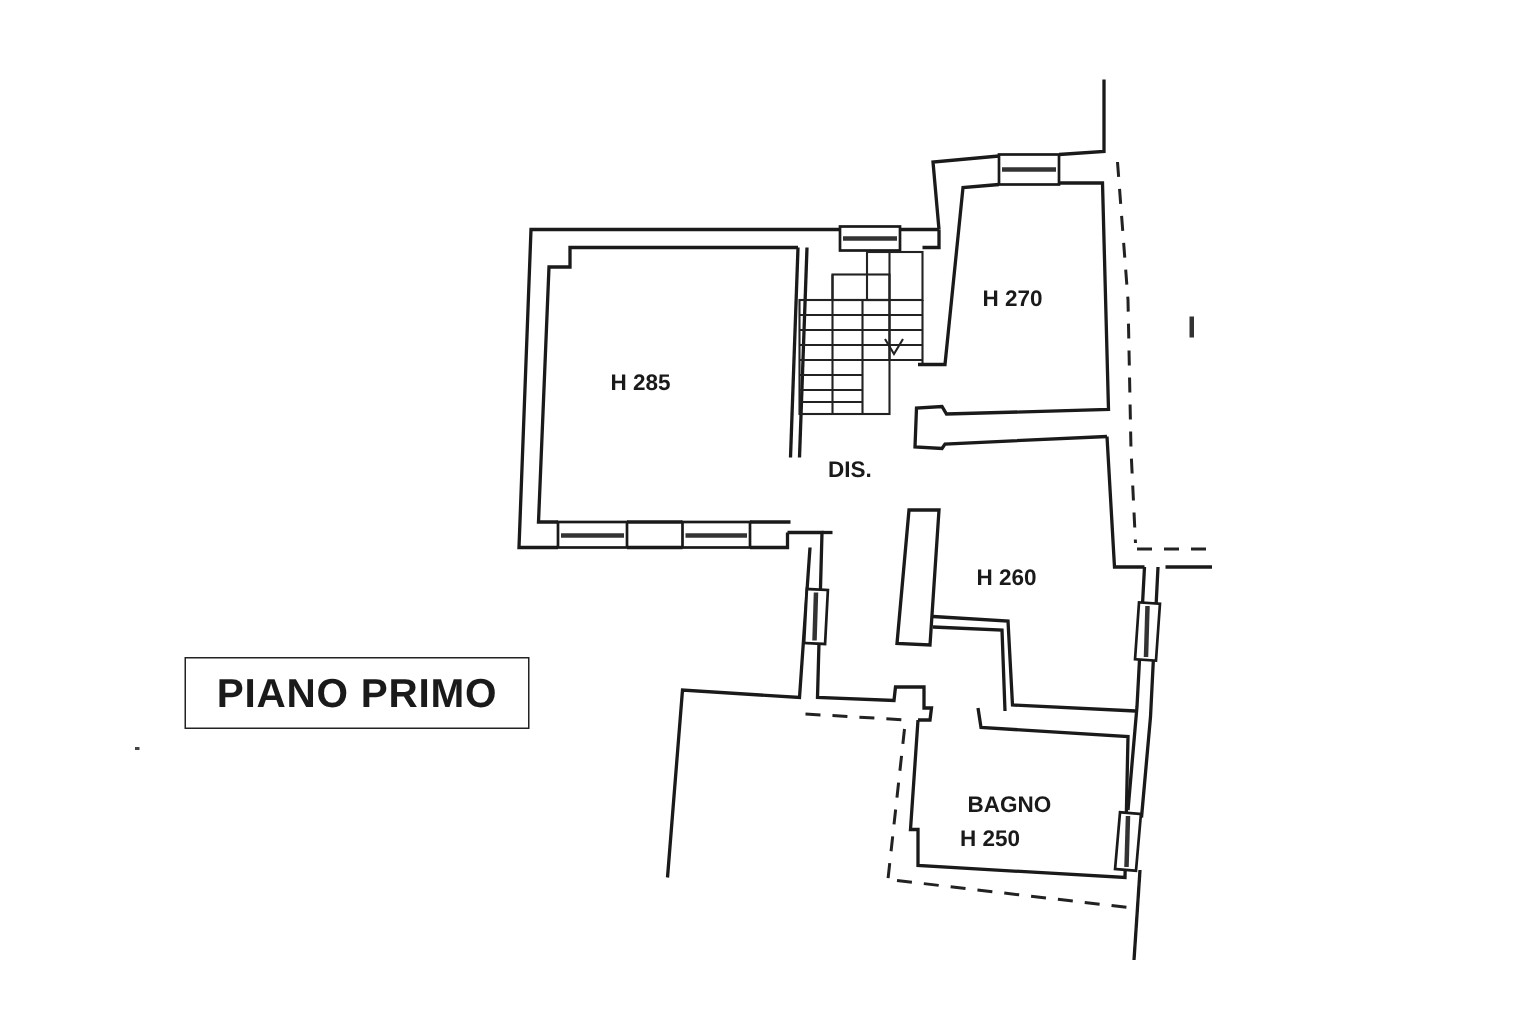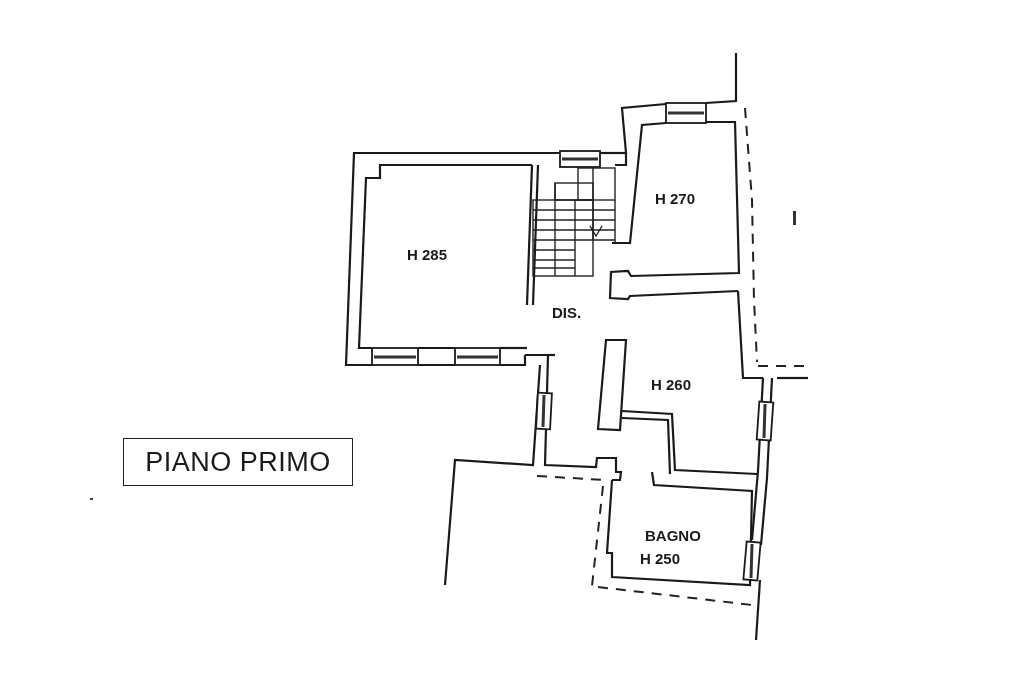--- a/index.html
+++ b/index.html
@@ -4,21 +4,21 @@
   <style>
     html, body { margin: 0; padding: 0; background: #ffffff; }
     body { width: 1024px; height: 682px; overflow: hidden; position: relative; font-family: "Liberation Sans", sans-serif; }
     #plan { position: absolute; left: 0; top: 0; width: 1024px; height: 682px; }
     .wall { fill: none; stroke: #1a1a1a; stroke-width: 2.2; stroke-linejoin: miter; }
     .dash { fill: none; stroke: #222; stroke-width: 2; stroke-dasharray: 10 8; }
     .win { fill: #ffffff; stroke: #1a1a1a; stroke-width: 1.8; }
     .winbar { stroke: #333; stroke-width: 3; }
     .stair { fill: none; stroke: #222; stroke-width: 1.4; }
     .label { font-family: "Liberation Sans", sans-serif; font-weight: bold; font-size: 15px; fill: #1a1a1a; }
-    .title-box { position: absolute; left: 123px; top: 438px; width: 230px; height: 48px; border: 1.5px solid #222; box-sizing: border-box; display: flex; align-items: center; justify-content: center; }
+    .title-box { position: absolute; left: 123px; top: 438px; width: 230px; height: 48px; border: 1.5px solid #222; box-sizing: border-box; display: flex; align-items: center; justify-content: center; font-weight: bold; }
     .title-text { font-family: "Liberation Sans", sans-serif; font-size: 27px; letter-spacing: 0.5px; color: #1a1a1a; white-space: nowrap; }
     .speck { position: absolute; background: #444; }
   </style>
 </head>
 <body>
 
 <div>
   <svg id="plan" viewBox="0 0 1024 682" xmlns="http://www.w3.org/2000/svg">
 
     <g>

